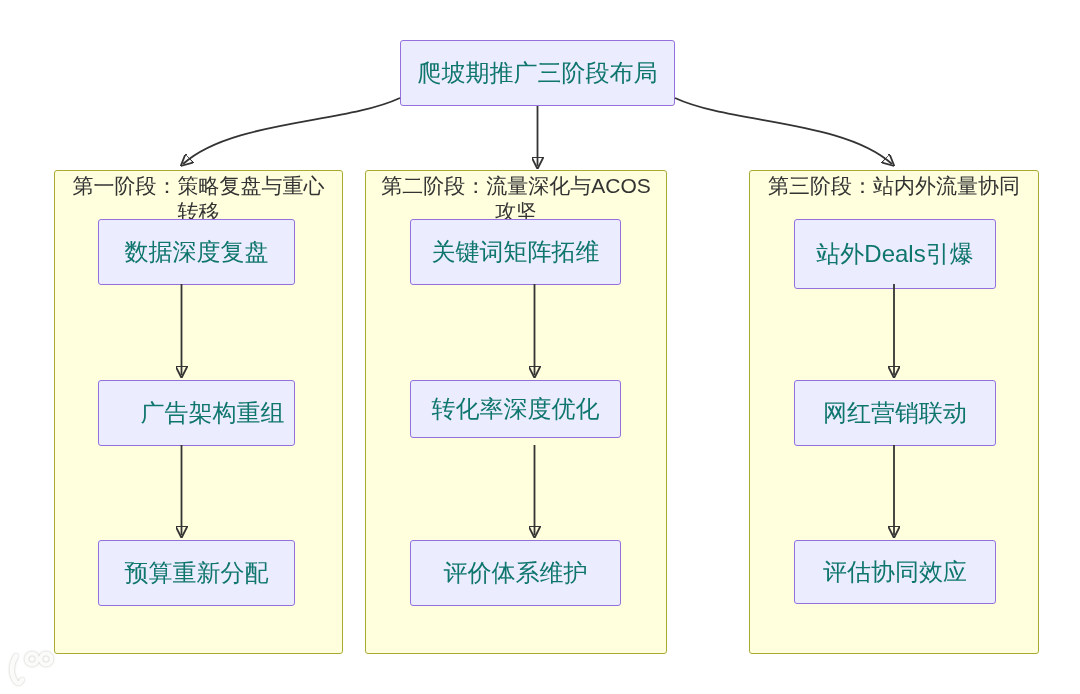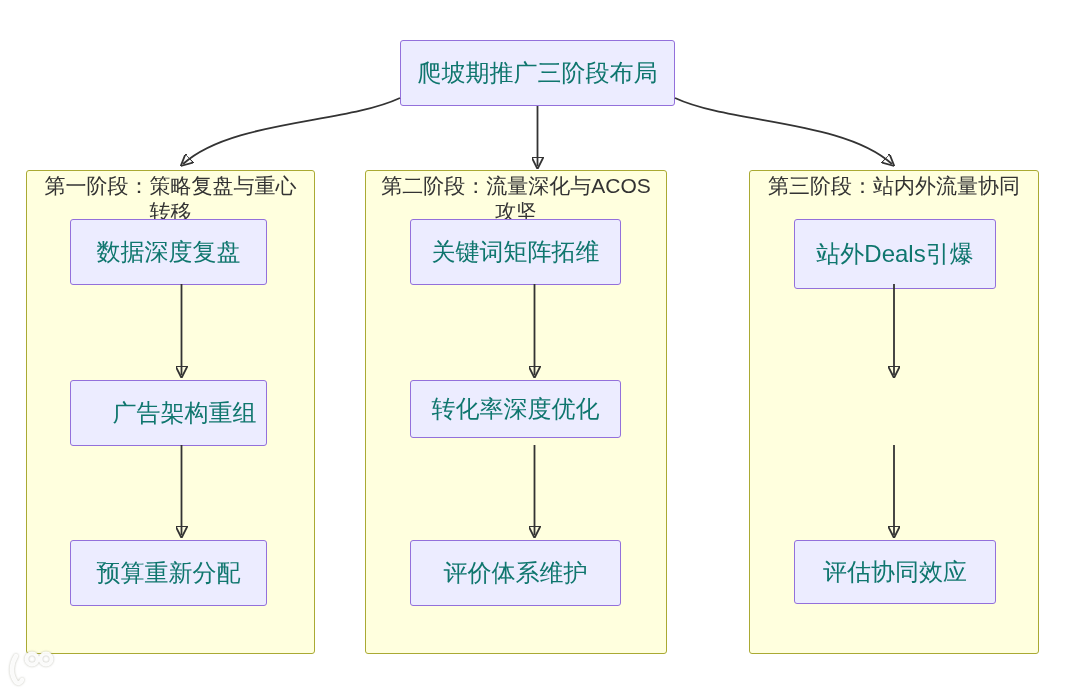--- a/index.html
+++ b/index.html
@@ -55,21 +55,21 @@
 
     <path d="M534.5,284 L534.5,375" marker-end="url(#arrow)"></path>
     <path d="M534.5,445 L534.5,535" marker-end="url(#arrow)"></path>
 
     <path d="M894,284 L894,375" marker-end="url(#arrow)"></path>
     <path d="M894,445 L894,535" marker-end="url(#arrow)"></path>
   </svg>
 
   <div class="node" style="left:400px;top:40px;width:275px;height:66px;">爬坡期推广三阶段布局</div>
 
-  <section class="phase" style="left:26px;width:289px;">
+  <section class="phase" style="left:54px;width:289px;">
     <div class="phase-title">
       <div>第一阶段：策略复盘与重心</div>
       <div>转移</div>
     </div>
     <div class="node step" style="left:43px;top:48px;width:197px;height:66px;">数据深度复盘</div>
     <div class="node step" style="left:43px;top:209px;width:197px;height:66px;padding-left:32px;">广告架构重组</div>
     <div class="node step" style="left:43px;top:369px;width:197px;height:66px;">预算重新分配</div>
   </section>
 
   <section class="phase" style="left:365px;width:302px;">
@@ -80,20 +80,21 @@
     <div class="node step" style="left:44px;top:48px;width:211px;height:66px;">关键词矩阵拓维</div>
     <div class="node step" style="left:44px;top:209px;width:211px;height:58px;">转化率深度优化</div>
     <div class="node step" style="left:44px;top:369px;width:211px;height:66px;">评价体系维护</div>
   </section>
 
   <section class="phase" style="left:749px;width:290px;">
     <div class="phase-title">
       <div>第三阶段：站内外流量协同</div>
     </div>
     <div class="node step" style="left:44px;top:48px;width:202px;height:70px;">站外Deals引爆</div>
+    <div class="node step" style="left:44px;top:209px;width:202px;height:66px;">网红营销联动</div>
     <div class="node step" style="left:44px;top:369px;width:202px;height:64px;">评估协同效应</div>
   </section>
 
   <div class="watermark">
     <span style="display:inline-flex;">
       <svg width="50" height="38" viewBox="0 0 50 38" aria-hidden="true">
         <g fill="none" stroke="rgba(255,255,255,0.93)" stroke-width="4.5" stroke-linecap="round">
           <path d="M12,6 C7,14 6,24 12,32 C14,34 17,33 18,30"></path>
           <circle cx="28" cy="9" r="5.5" stroke-width="4"></circle>
           <circle cx="42" cy="9" r="5.5" stroke-width="4"></circle>

